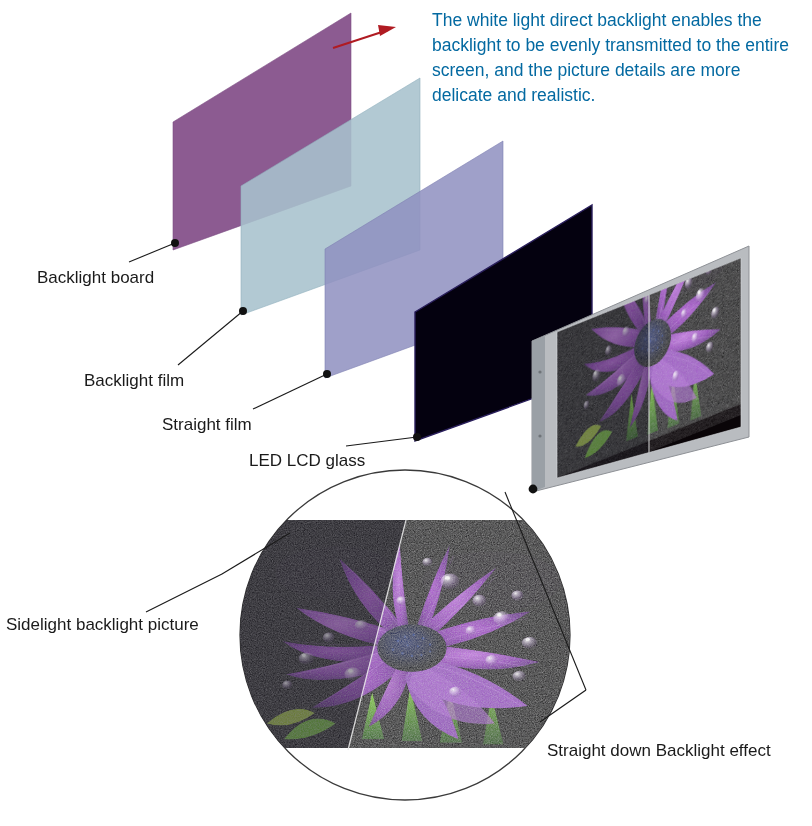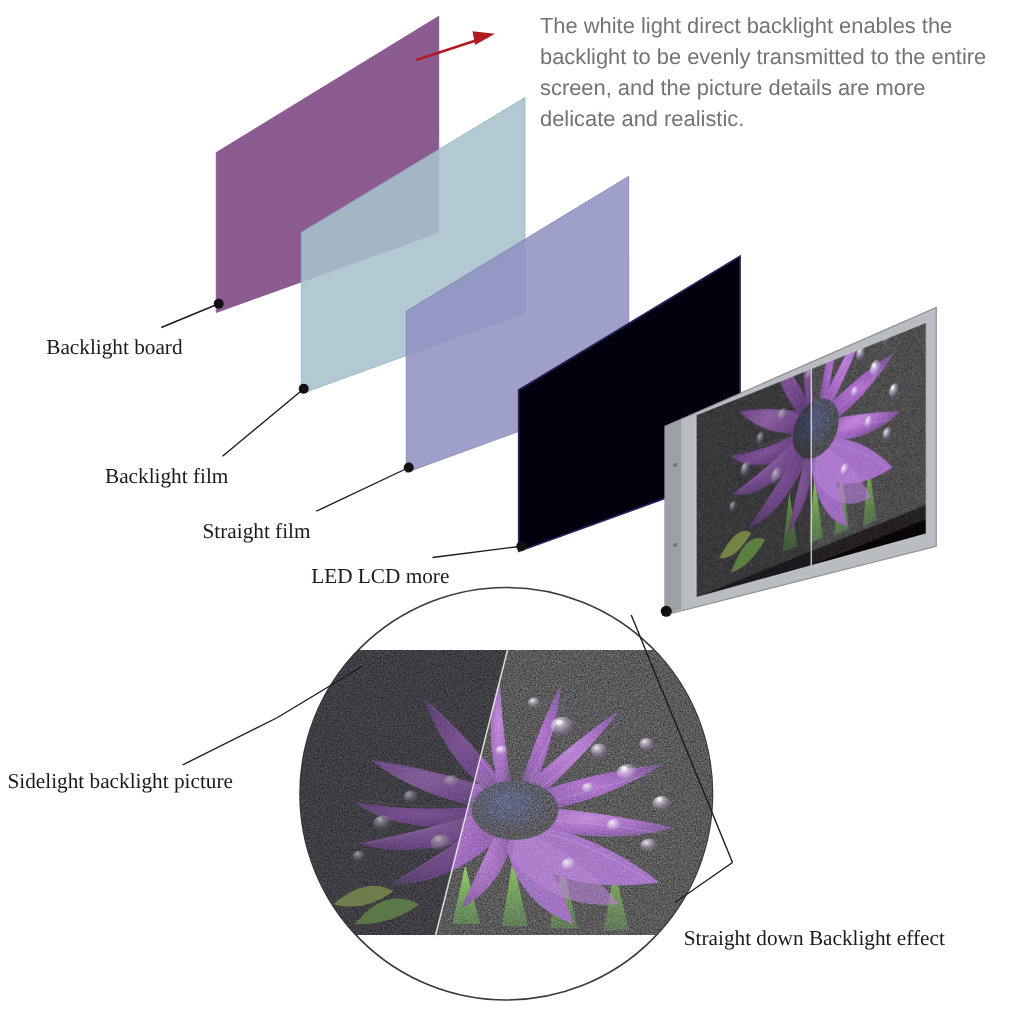--- a/index.html
+++ b/index.html
@@ -12,29 +12,29 @@
   }
   #stage{position:absolute;inset:0;width:812px;height:826px;}
   #svgroot{position:absolute;left:0;top:0;width:812px;height:826px;}
 
   .note-text{
     position:absolute;
     left:432px; top:8px;
     width:368px;
     font-size:17.5px;
     line-height:25px;
-    color:#737373;
+    color:#0369a1;
     font-family:"Liberation Sans", sans-serif;
     white-space:pre-wrap;
   }
   .lbl{
     position:absolute;
     font-size:17px;
     color:#1a1a1a;
-    font-family:Liberation Serif, serif;
+    font-family:Liberation Sans, sans-serif;
     white-space:nowrap;
   }
   #lbl-backlight-board{left:37px; top:268px;}
   #lbl-diffusion-film {left:84px; top:371px;}
   #lbl-optical-film   {left:162px;top:415px;}
   #lbl-led-lcd-glass  {left:249px;top:451px;}
   #lbl-sidelight      {left:6px;  top:615px;}
   #lbl-straightdown   {left:547px;top:717px;margin-top:24px;}
 </style>
 </head>
@@ -270,17 +270,17 @@
       <circle cx="417" cy="437" r="4"></circle>
       <circle cx="533" cy="489" r="4.4"></circle>
     </g>
   </svg>
 
   <div class="note-text">The white light direct backlight enables the backlight to be evenly transmitted to the entire screen, and the picture details are more delicate and realistic.</div>
 
   <div class="lbl" id="lbl-backlight-board">Backlight board</div>
   <div class="lbl" id="lbl-diffusion-film">Backlight film</div>
   <div class="lbl" id="lbl-optical-film">Straight film</div>
-  <div class="lbl" id="lbl-led-lcd-glass">LED LCD more</div>
+  <div class="lbl" id="lbl-led-lcd-glass">LED LCD glass</div>
   <div class="lbl" id="lbl-sidelight">Sidelight backlight picture</div>
   <div class="lbl" id="lbl-straightdown">Straight down Backlight effect</div>
 
 </div>
 
 </body></html>

